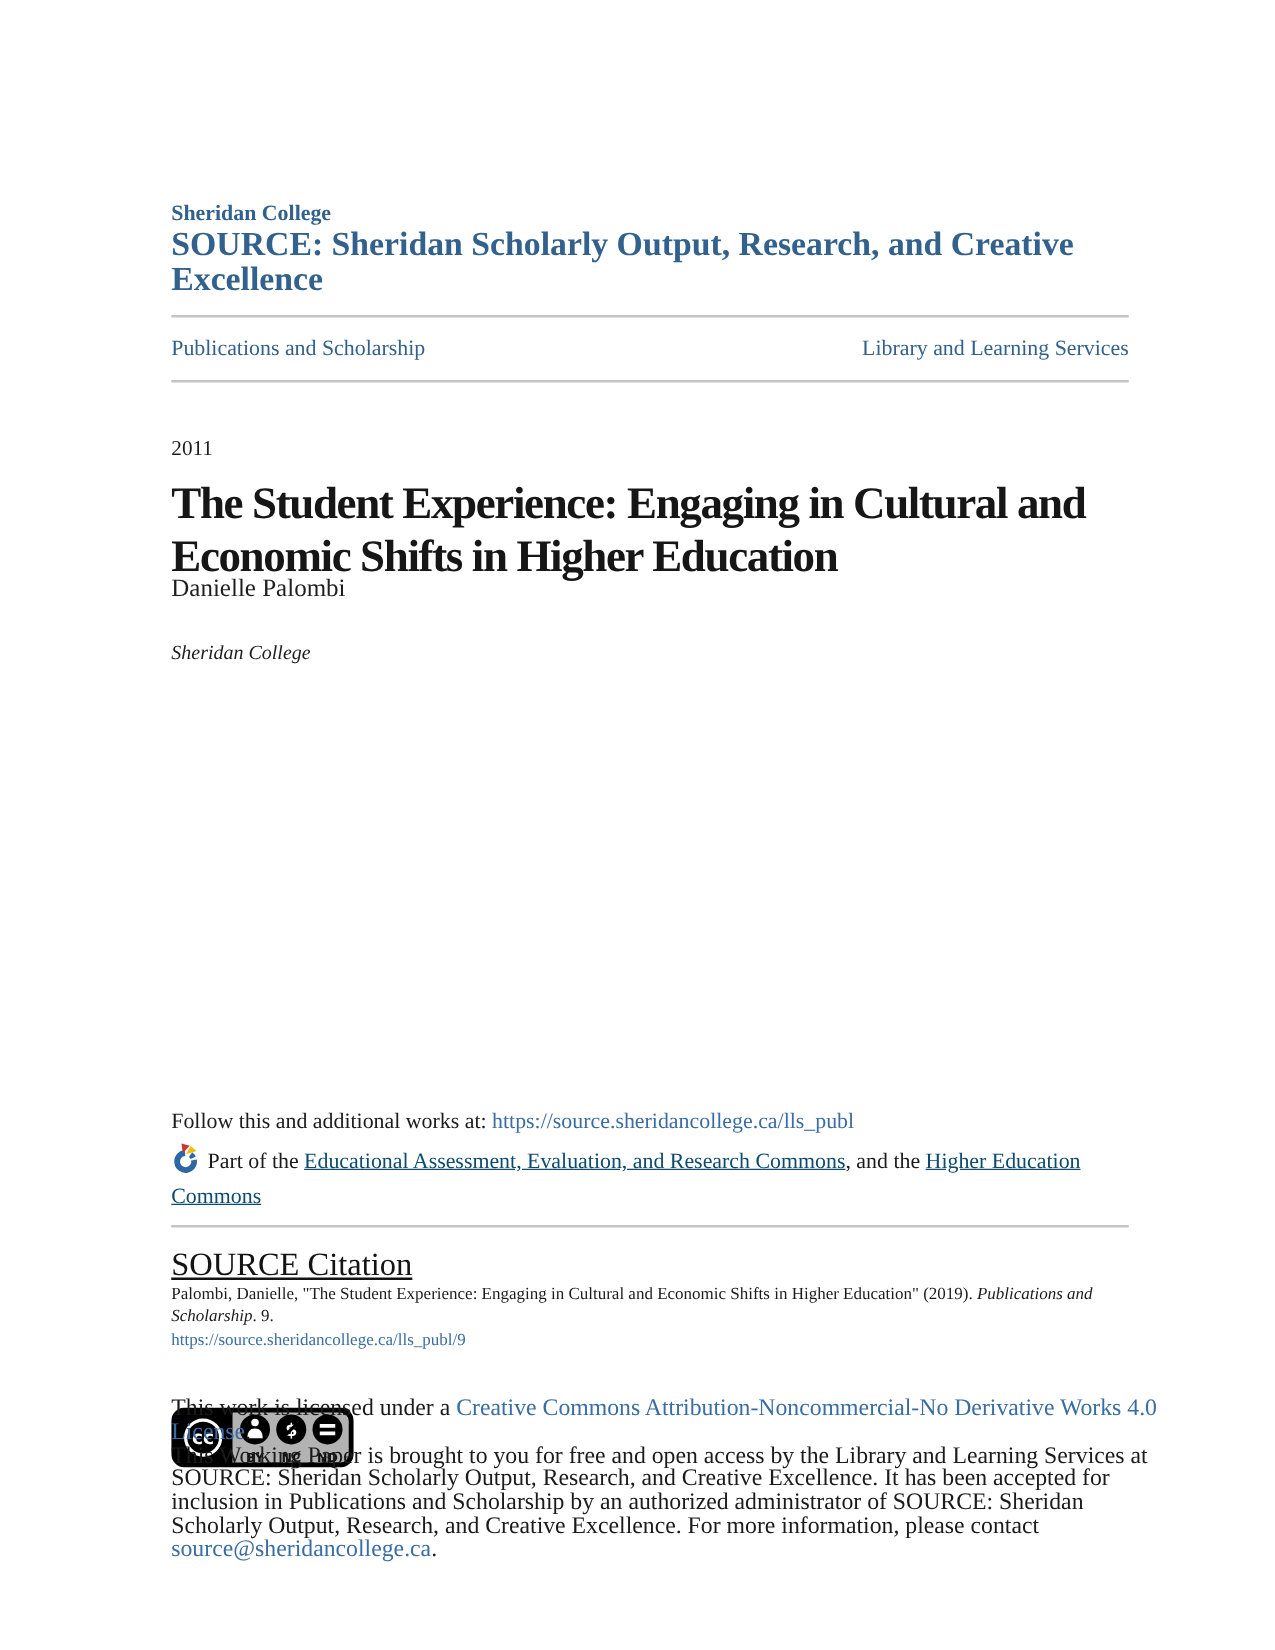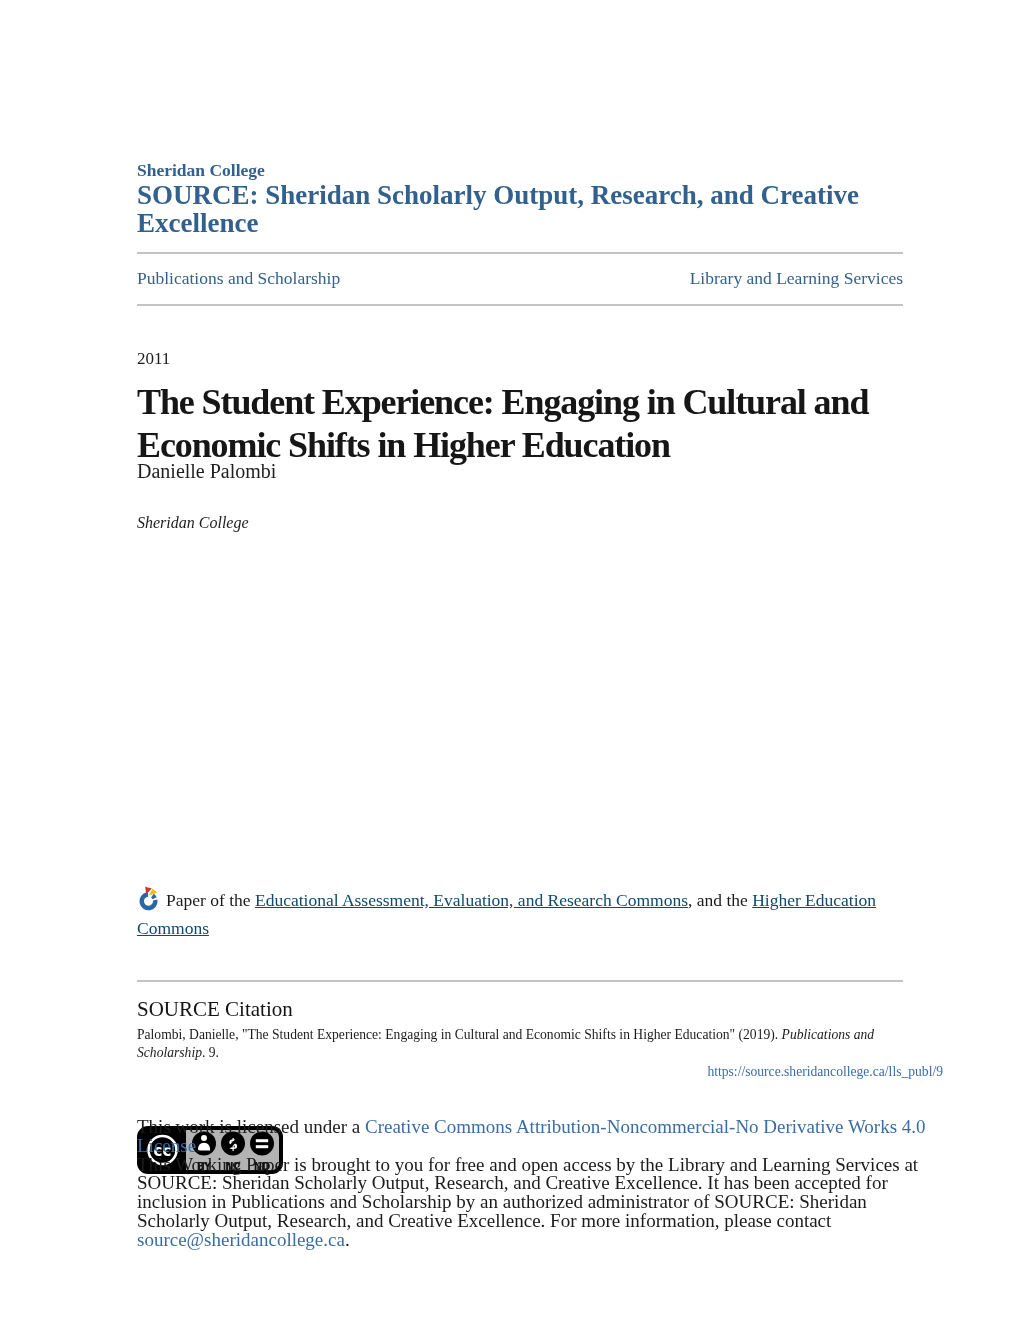--- a/index.html
+++ b/index.html
@@ -44,23 +44,23 @@
   
   .follow { top: 882px; font-size: 17.5px; line-height: 28px; width: 790px; }
   .follow .partof { margin-top: 4px; }
   a.url-link { color: #3a6da3; text-decoration: none; }
   a.commons-link { color: #0c4a6e; }
   .network-icon-svg { vertical-align: -5px; margin-right: 6px; }
 
   .rule3 { top: 980px; }
 
   
-  .cit-heading { top: 997px; font-size: 21px; color: #141414; font-weight: normal; }
+  .cit-heading { top: 997px; font-size: 26px; color: #141414; font-weight: normal; text-decoration: underline; }
   .cit-body { top: 1026px; width: 806px; font-size: 13.6px; line-height: 18.4px; color: #1b1b1b; }
-  .cit-body .block-link { display: block; text-align: right; }
+  .cit-body .block-link { display: block; }
 
   
   .cc-badge { top: 1126px; width: 146px; }
   .license-text { top: 1118px; width: 806px; font-size: 19px; line-height: 18.8px; color: #1b1b1b; }
   .badge-label { font-family: "DejaVu Sans", sans-serif; font-weight: bold; }
 </style>
 </head>
 <body>
 
 <div class="abs institution" data-bind="header.institution">Sheridan College</div>
@@ -79,26 +79,27 @@
 
 <div class="abs year" data-bind="work.year">2011</div>
 
 <h2 class="abs work-title" data-bind-lines="work.title_lines">The Student Experience: Engaging in Cultural and
 Economic Shifts in Higher Education</h2>
 
 <div class="abs author" data-bind="work.author">Danielle Palombi</div>
 <div class="abs affiliation" data-bind="work.affiliation">Sheridan College</div>
 
 <div class="abs follow">
+  <p><span data-bind="follow.prefix">Follow this and additional works at: </span><a href="#" class="url-link" data-bind="follow.url">https://source.sheridancollege.ca/lls_publ</a></p>
   <p class="partof"><svg class="network-icon-svg" width="23" height="25" viewBox="0 0 23 25" aria-hidden="true">
         <circle cx="11.5" cy="15.2" r="6.8" fill="none" stroke="#2d66a5" stroke-width="4.6" stroke-dasharray="32.6 10.1" transform="rotate(-10 11.5 15.2)"></circle>
         <circle cx="11.5" cy="15.2" r="6.8" fill="none" stroke="#2d66a5" stroke-width="4.6" stroke-dasharray="3.5 39.2" transform="rotate(-55 11.5 15.2)"></circle>
         <polygon points="8.2,0.8 14.8,2.6 9.2,8.6" fill="#cd3632"></polygon>
         <polygon points="15.6,2.8 20.2,6.8 11.8,9.4" fill="#eebd0e"></polygon>
-      </svg><span data-bind="follow.part_of">Paper of the </span><a href="#" class="commons-link" data-bind="follow.commons_link_1">Educational Assessment, Evaluation, and Research Commons</a><span data-bind="follow.joiner">, and the </span><a href="#" class="commons-link" data-bind="follow.commons_link_2">Higher Education Commons</a></p>
+      </svg><span data-bind="follow.part_of">Part of the </span><a href="#" class="commons-link" data-bind="follow.commons_link_1">Educational Assessment, Evaluation, and Research Commons</a><span data-bind="follow.joiner">, and the </span><a href="#" class="commons-link" data-bind="follow.commons_link_2">Higher Education Commons</a></p>
 </div>
 
 <hr class="abs rule rule3">
 
 <h3 class="abs cit-heading" data-bind="citation.heading">SOURCE Citation</h3>
 
 <p class="abs cit-body"><span data-bind="citation.body">Palombi, Danielle, "The Student Experience: Engaging in Cultural and Economic Shifts in Higher Education" (2019). </span><i data-bind="citation.journal_italic">Publications and Scholarship</i><span data-bind="citation.after_italic">. 9.</span><a href="#" class="url-link block-link" data-bind="citation.url">https://source.sheridancollege.ca/lls_publ/9</a></p>
 
 <svg class="abs cc-badge" width="146" height="48" viewBox="0 0 146 48">
   <rect x="2" y="2" width="142" height="44" rx="9" fill="#b3b3b3" stroke="#000000" stroke-width="4"></rect>

